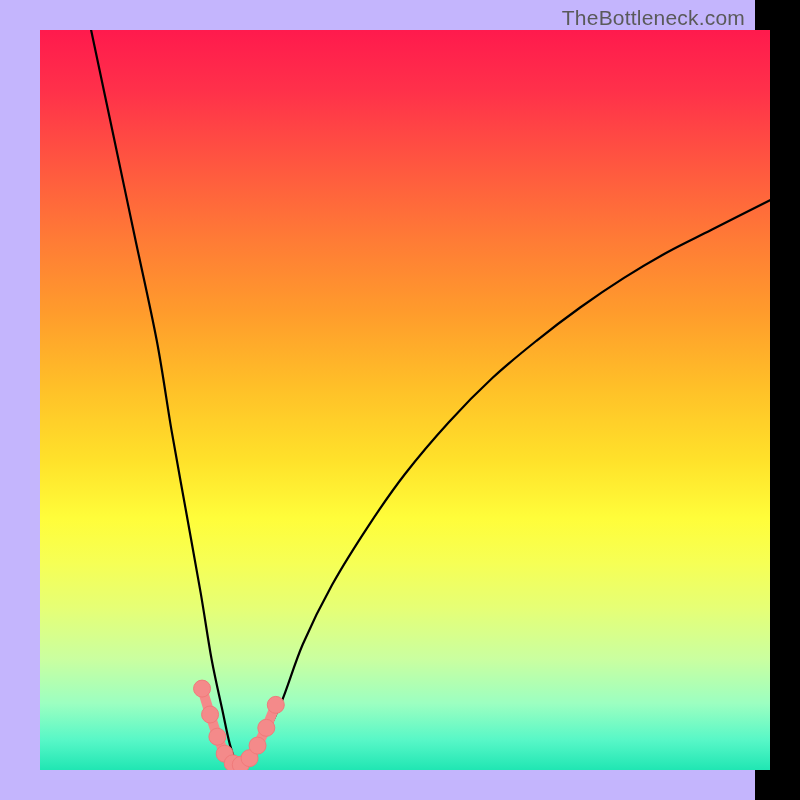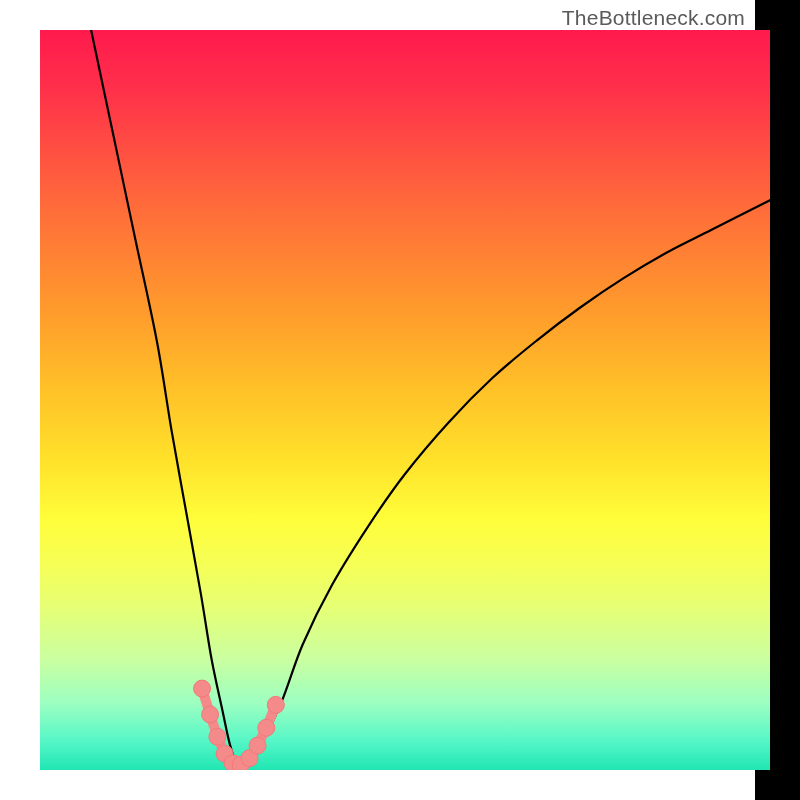--- a/index.html
+++ b/index.html
@@ -10,21 +10,21 @@
     background: #000000;
     overflow: hidden;
     font-family: Arial, Helvetica, sans-serif;
   }
   .frame {
     position: absolute;
     top: 0;
     left: 0;
     width: 755px;
     height: 800px;
-    background: #ffffff;
+    background: #c4b5fd;
   }
   .plot-area {
     position: absolute;
     left: 40px;
     top: 30px;
     width: 730px;
     height: 740px;
     background: linear-gradient(to bottom,
       #ff1a4d 0%,
       #ff304a 8%,

